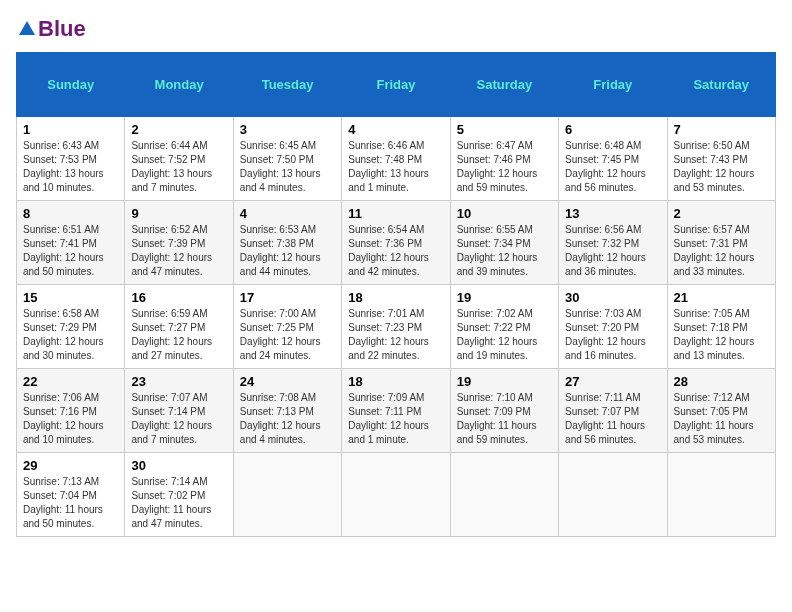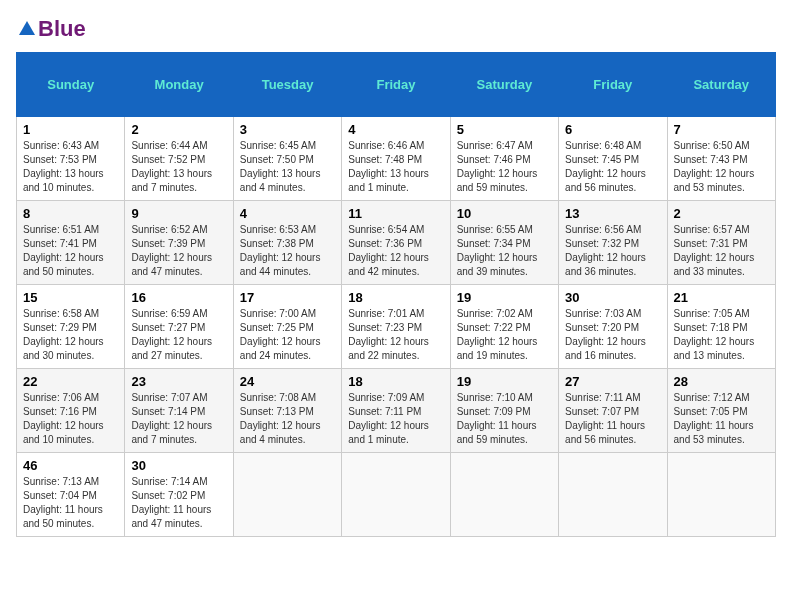--- a/index.html
+++ b/index.html
@@ -172,21 +172,21 @@
         <td><span class="day-num">18</span>
 <span class="day-detail">Sunrise: 7:09 AM<br>Sunset: 7:11 PM<br>Daylight: 12 hours and 1 minute.</span></td>
         <td><span class="day-num">19</span>
 <span class="day-detail">Sunrise: 7:10 AM<br>Sunset: 7:09 PM<br>Daylight: 11 hours and 59 minutes.</span></td>
         <td><span class="day-num">27</span>
 <span class="day-detail">Sunrise: 7:11 AM<br>Sunset: 7:07 PM<br>Daylight: 11 hours and 56 minutes.</span></td>
         <td><span class="day-num">28</span>
 <span class="day-detail">Sunrise: 7:12 AM<br>Sunset: 7:05 PM<br>Daylight: 11 hours and 53 minutes.</span></td>
       </tr>
       <tr>
-        <td><span class="day-num">46</span>
+        <td><span class="day-num">29</span>
 <span class="day-detail">Sunrise: 7:13 AM<br>Sunset: 7:04 PM<br>Daylight: 11 hours and 50 minutes.</span></td>
         <td><span class="day-num">30</span>
 <span class="day-detail">Sunrise: 7:14 AM<br>Sunset: 7:02 PM<br>Daylight: 11 hours and 47 minutes.</span></td>
         <td class="empty-cell"></td>
         <td class="empty-cell"></td>
         <td class="empty-cell"></td>
         <td class="empty-cell"></td>
         <td class="empty-cell"></td>
       </tr>
     </tbody>

